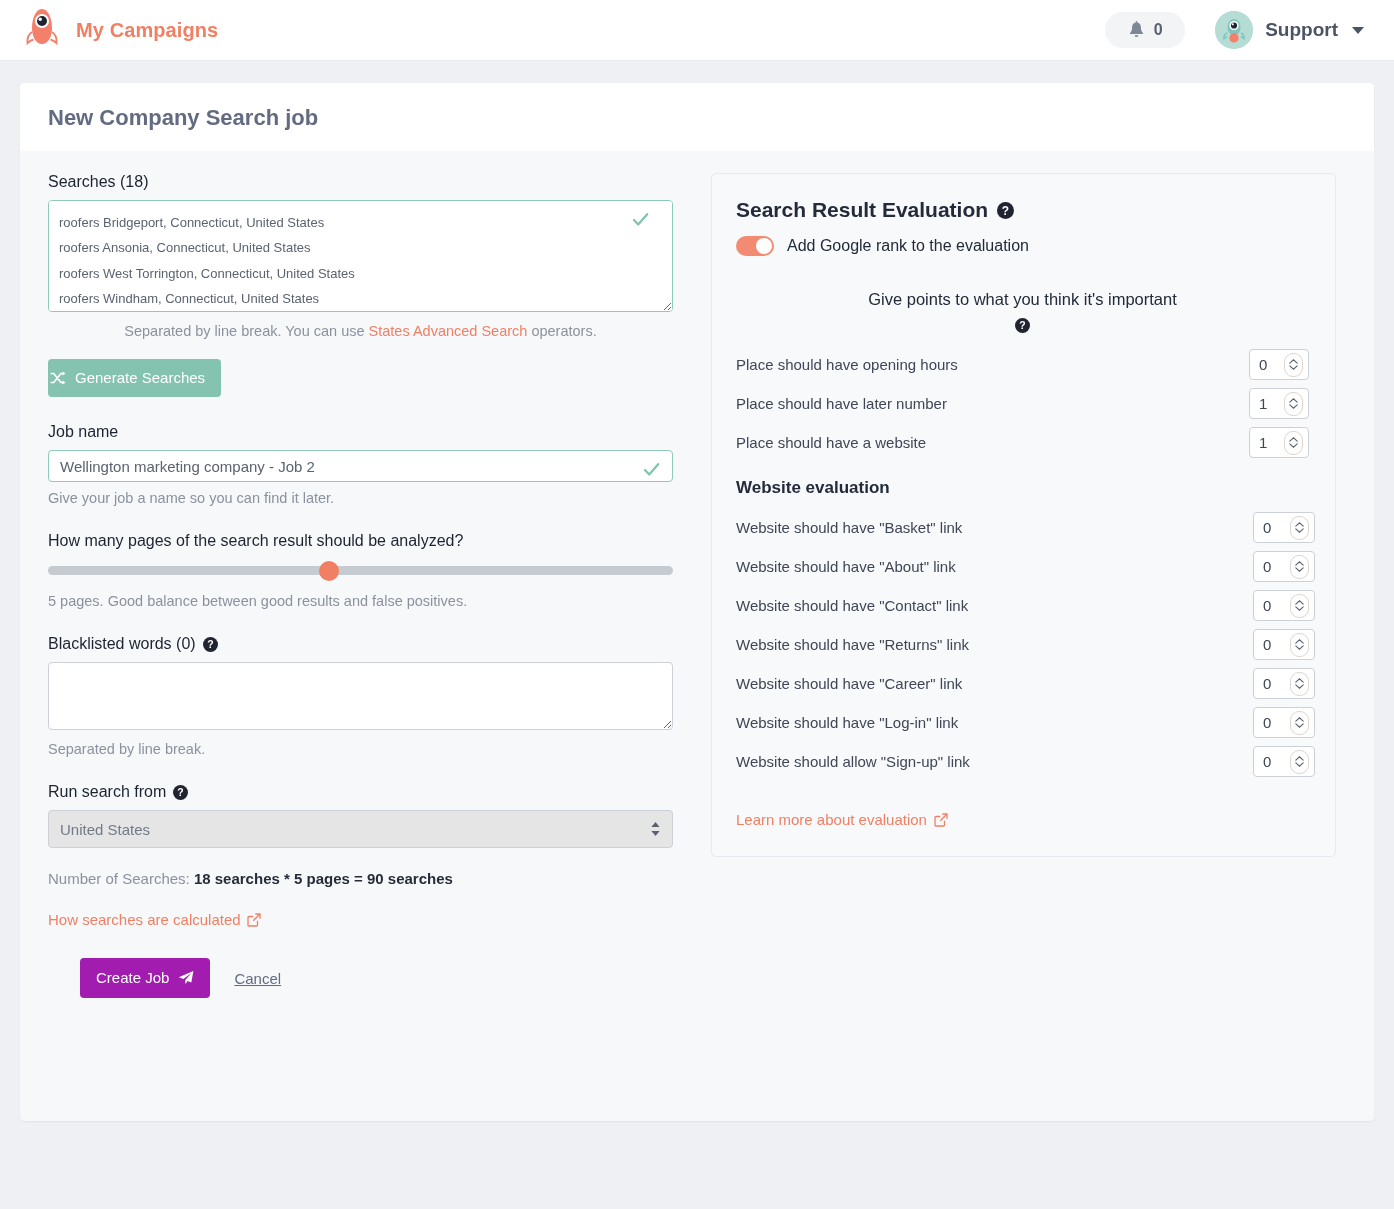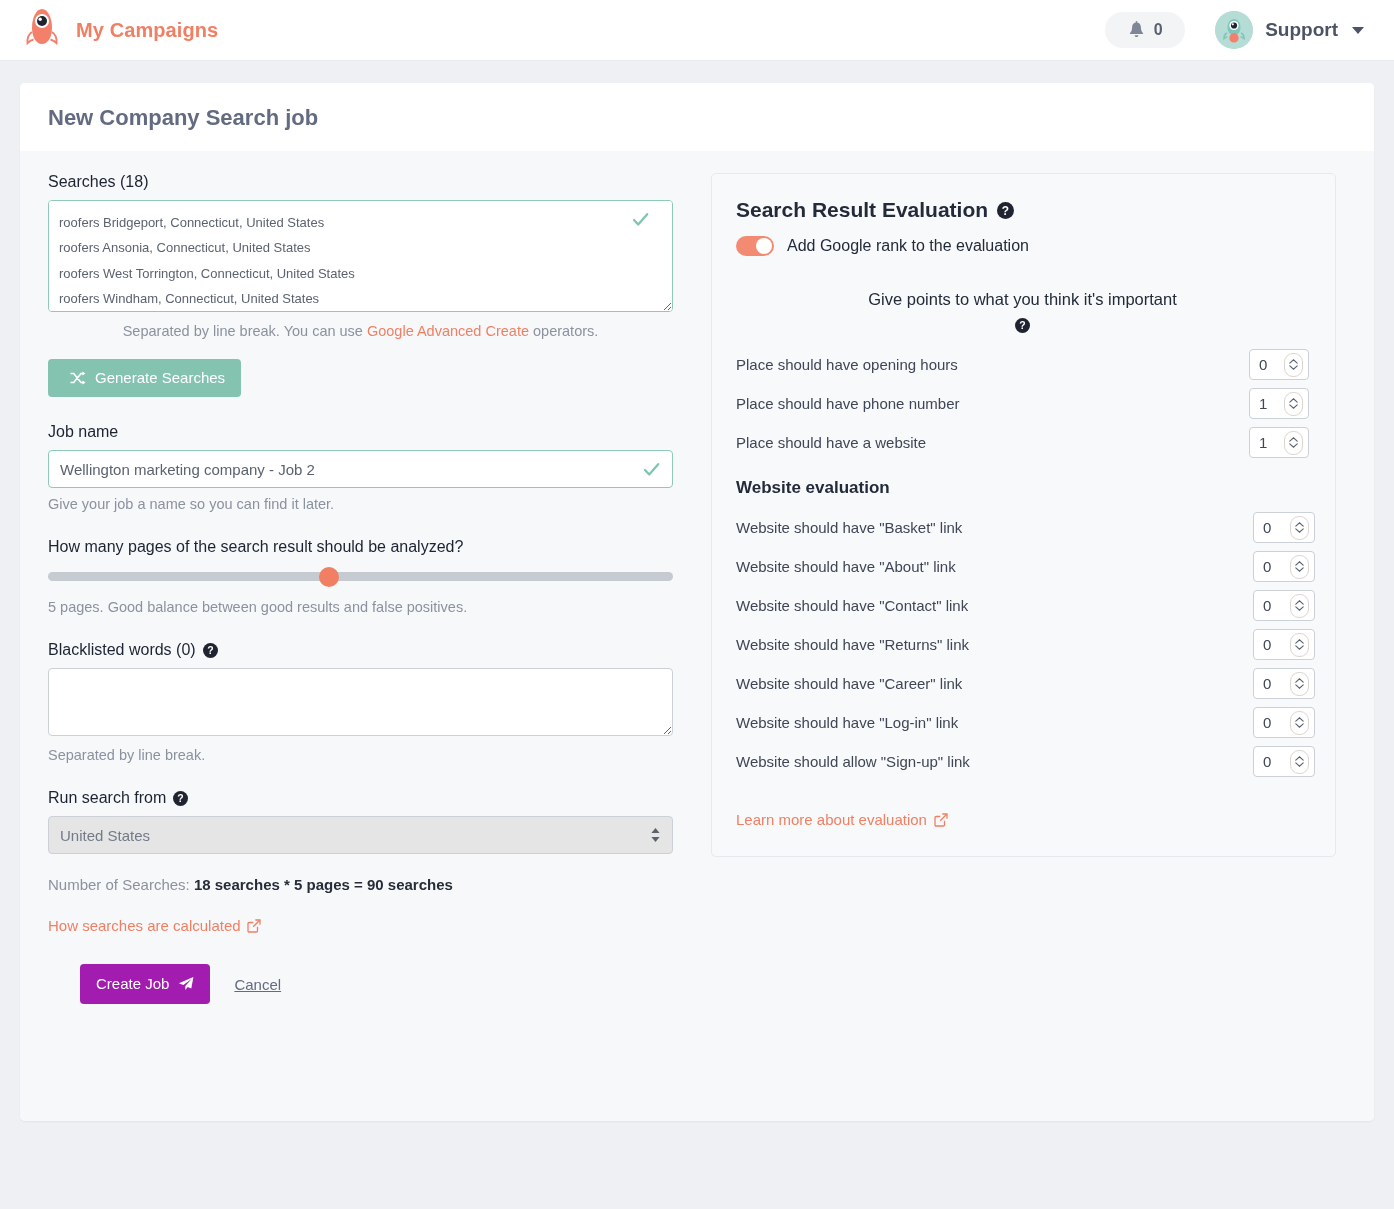--- a/index.html
+++ b/index.html
@@ -145,34 +145,34 @@
     color: #f07f63;
     text-decoration: none;
   }
 
   .btn-generate {
     margin-top: 20px;
     background: #85c3b1;
     color: #ffffff;
     border: none;
     border-radius: 4px;
-    padding: 10px 16px 11px 22px;
+    padding: 10px 16px 11px 2px;
     font-size: 15px;
     font-family: "Liberation Sans", sans-serif;
     display: inline-flex;
     align-items: center;
     gap: 9px;
     cursor: pointer;
   }
   .shuffle-icon { width: 16px; height: 14px; display: block; }
 
   .input-wrap { position: relative; width: 625px; }
   input.text-input {
     width: 625px;
-    height: 38px;
+    height: 32px;
     border: 1px solid #8ec9b9;
     border-radius: 4px;
     padding: 0 40px 0 11px;
     font-size: 15px;
     font-family: "Liberation Sans", sans-serif;
     color: #5b6270;
     background: #fff;
     outline: none;
   }
   .input-wrap .valid-check { right: 13px; top: 11px; }
@@ -436,21 +436,21 @@
 roofers Ansonia, Connecticut, United States
 roofers West Torrington, Connecticut, United States
 roofers Windham, Connecticut, United States
 roofers Bristol, Connecticut, United States
 roofers Wallingford Center, Connecticut, United States</textarea>
         <svg class="valid-check" viewBox="0 0 17 17">
           <path d="M2 9l4.2 4.5L15.2 3.2" fill="none" stroke="#7ec4b0" stroke-width="2.2" stroke-linecap="round" stroke-linejoin="round"></path>
         </svg>
       </div>
 
-      <p class="helper center"><span>Separated by line break. You can use </span><a class="link-coral" href="#">Google Advanced Create</a><span> operators.</span></p>
+      <p class="helper center"><span>Separated by line break. You can use </span><a class="link-coral" href="#">States Advanced Search</a><span> operators.</span></p>
 
       <button class="btn-generate">
         <svg class="shuffle-icon" viewBox="0 0 16 14">
           <path d="M0.5 2.5h3.2L11 11.5h3.2M0.5 11.5h3.2L11 2.5h3.2" fill="none" stroke="#ffffff" stroke-width="1.7"></path>
           <path d="M12.4 0.6L15.5 2.5l-3.1 1.9z" fill="#ffffff"></path>
           <path d="M12.4 9.6L15.5 11.5l-3.1 1.9z" fill="#ffffff"></path>
         </svg>
         <span>Generate Searches</span>
       </button>
 
@@ -561,21 +561,21 @@
                   <svg class="chev" viewBox="0 0 9 5">
                     <path d="M0.8 4.2L4.5 0.8 8.2 4.2" fill="none" stroke="#5a6270" stroke-width="1.1" stroke-linecap="round"></path>
                   </svg>
                   <svg class="chev" viewBox="0 0 9 5">
                     <path d="M0.8 0.8L4.5 4.2 8.2 0.8" fill="none" stroke="#5a6270" stroke-width="1.1" stroke-linecap="round"></path>
                   </svg>
                 </span>
               </span>
             </div>
             <div class="point-row">
-              <span class="lbl">Place should have phone number</span>
+              <span class="lbl">Place should have later number</span>
               <span class="stepper">
                 <span class="val">1</span>
                 <span class="spin">
                   <svg class="chev" viewBox="0 0 9 5">
                     <path d="M0.8 4.2L4.5 0.8 8.2 4.2" fill="none" stroke="#5a6270" stroke-width="1.1" stroke-linecap="round"></path>
                   </svg>
                   <svg class="chev" viewBox="0 0 9 5">
                     <path d="M0.8 0.8L4.5 4.2 8.2 0.8" fill="none" stroke="#5a6270" stroke-width="1.1" stroke-linecap="round"></path>
                   </svg>
                 </span>

